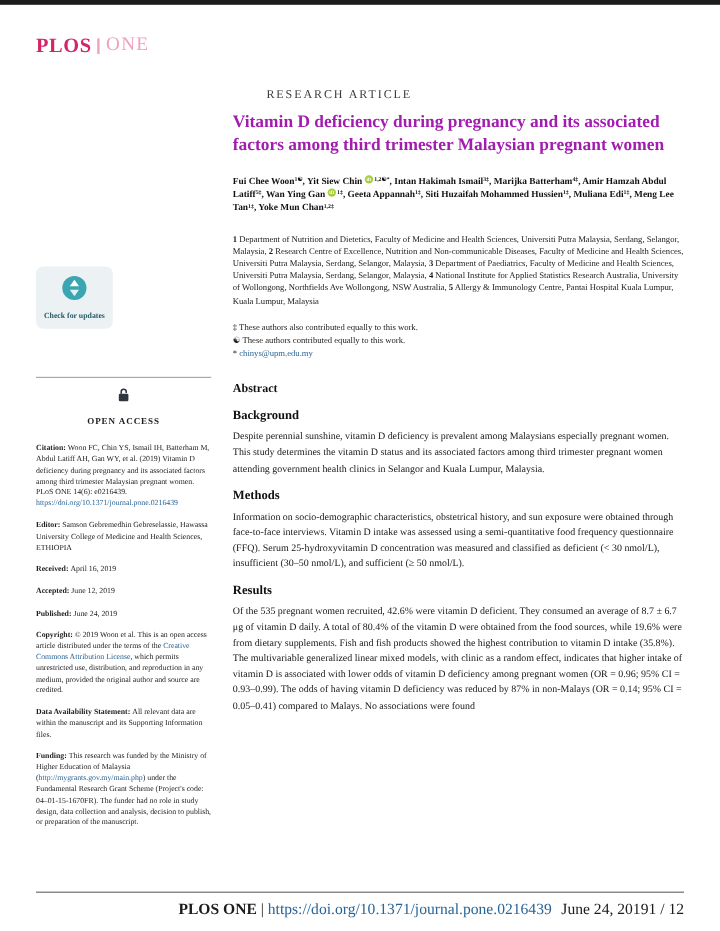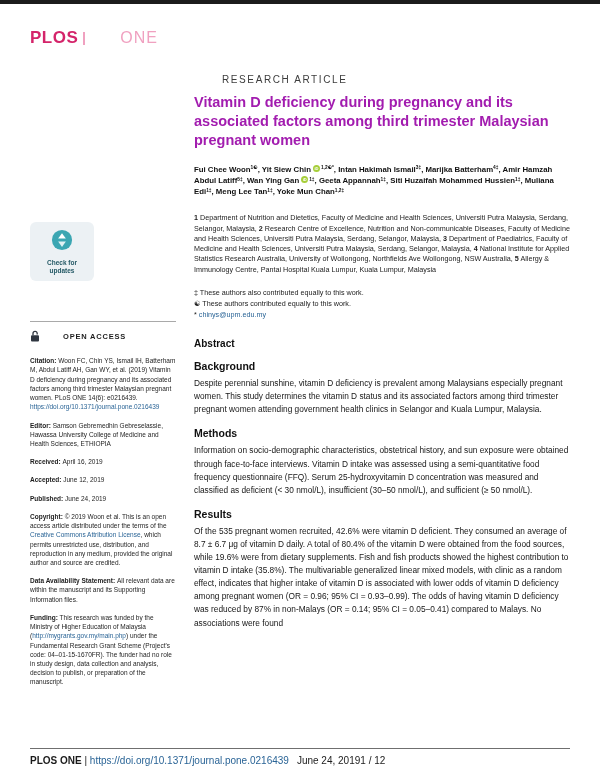--- a/index.html
+++ b/index.html
@@ -1,45 +1,45 @@
 <!DOCTYPE html>
 <html style="--plos-magenta: #d4246a; --plos-one-pink: #f0a1c0; --link-blue: #2a6496; --orcid-green: #a6ce39; --crossmark-teal: #3ba6b2;"><head>
 <meta charset="utf-8">
 <style>
   * { margin:0; padding:0; box-sizing:border-box; }
   html,body { background:#ffffff; }
   .page {
     position:relative; width:600px; height:776px; background:#fff;
-    font-family:Liberation Sans, sans-serif; color:#131313; overflow:hidden;
+    font-family:Liberation Serif, serif; color:#131313; overflow:hidden;
   }
   .topbar { height:4px; background:#1c1c1c; width:100%; }
 
   
   .masthead { padding:24px 0 0 30px; }
   .logo { display:flex; align-items:center; }
   .logo-plos { font-weight:bold; font-size:17px; letter-spacing:0.5px; color:var(--plos-magenta,#d4246a); }
   .logo-bar { display:inline-block; width:2px; height:13px; background:var(--plos-one-pink,#f0a1c0); margin:0 5px; }
-  .logo-one { font-size:16px; letter-spacing:1px; color:var(--plos-one-pink,#f0a1c0);margin-left:30px; }
+  .logo-one { font-size:16px; letter-spacing:1px; color:var(--plos-one-pink,#f0a1c0); }
 
   
   .columns { display:flex; padding:0 30px; margin-top:26px; }
   .sidebar { width:146px; flex:none; }
   .main { width:376px; margin-left:18px; flex:none; }
 
   
   .crossmark {
     margin-top:148px; width:64px; padding:7px 4px 6px;
     background:#ecf1f4; border-radius:6px; text-align:center; cursor:pointer;
   }
   .cm-circle { display:inline-block; line-height:0; }
   .cm-text { display:block; margin-top:4px; font-size:6.5px; line-height:1.25; color:#255a66; font-weight:bold; }
 
   
   .oa-block { margin-top:40px; border-top:1px solid #a9a9a9; padding-top:8px; }
-  .oa-row { display:flex; align-items:center; gap:23px; }
+  .oa-row { display:flex; align-items:center; gap:11px;flex-direction:column; }
   .oa-text { font-size:7.5px; font-weight:bold; letter-spacing:0.8px; color:#1d1d1d; }
 
   
   .side-entries { margin-top:14px; }
   .side-entry { font-size:6.5px; line-height:1.42; margin-bottom:9px; color:#1d1d1d; }
   .side-entry b { font-weight:bold; }
   .link { color:var(--link-blue,#2a6496); text-decoration:none; overflow-wrap:anywhere; word-wrap:break-word; }
 
   
   .kicker { font-size:10px; letter-spacing:1.6px; color:#3c3c3c;padding-left:28px; }
@@ -55,21 +55,21 @@
   .affiliations b { font-weight:bold; }
   .notes { margin-top:12px; }
   .note { font-size:7.2px; line-height:1.55; color:#1b1b1b; }
   h2.abstract-h { font-size:10px; font-weight:bold; margin-top:18px; color:#101010; }
   .abstract h3 { font-size:10.5px; font-weight:bold; margin:11px 0 5px; color:#101010; }
   .abstract p.body { font-size:8.3px; line-height:1.58; color:#161616; margin-bottom:6px; text-align:left; }
 
   
   .footer { position:absolute; left:30px; right:30px; bottom:10px; }
   .footer-rule { border-top:1px solid #6f6f6f; margin-bottom:6px; }
-  .footer-row { display:flex; justify-content:flex-start; font-size:10px; color:#1b1b1b; }
+  .footer-row { display:flex; justify-content:flex-end; font-size:13px; color:#1b1b1b; }
   .footer-brand { font-weight:bold; }
   .footer-date { margin-left:8px; }
 </style>
 </head>
 <body>
 
 <div class="page">
   <div class="topbar"></div>
 
   <div class="masthead">

